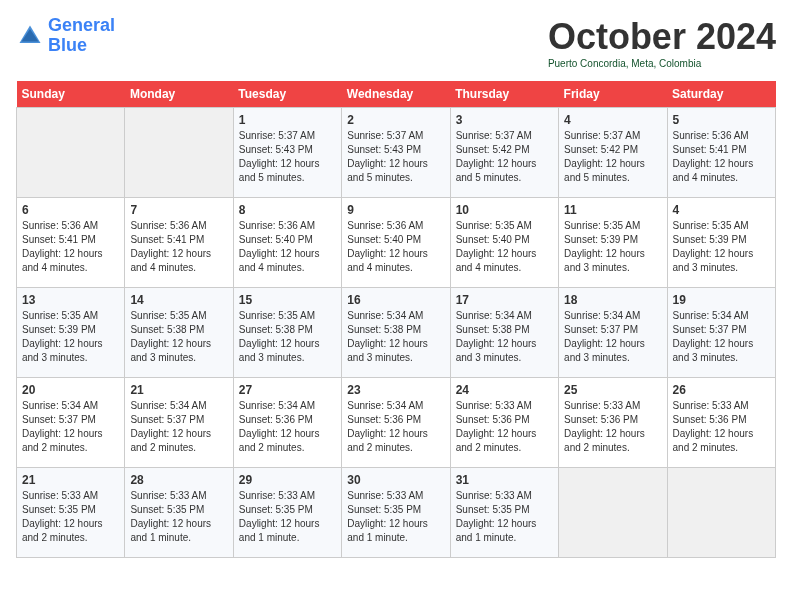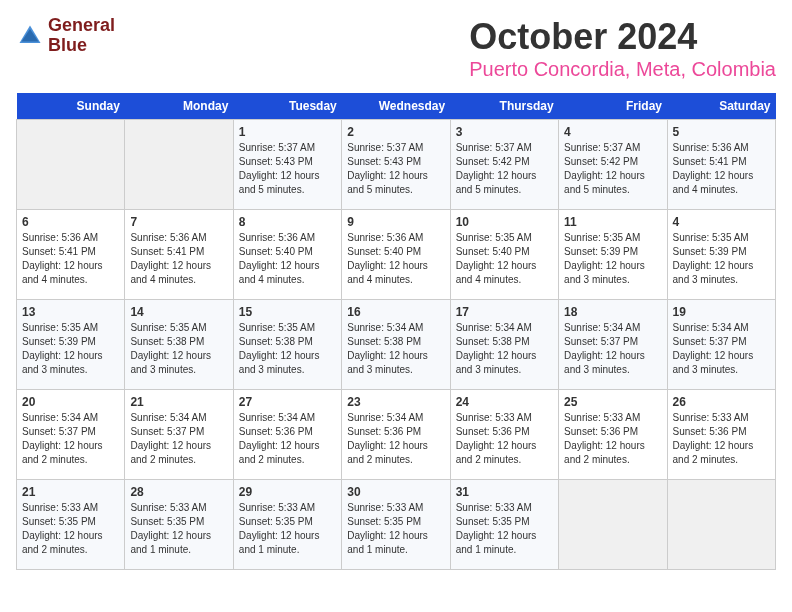--- a/index.html
+++ b/index.html
@@ -21,47 +21,47 @@
       align-items: center;
       gap: 4px;
     }
     .logo-text {
       font-size: 18px;
       font-weight: bold;
       color: #333;
       line-height: 1.1;
     }
     .logo-text span {
-      color: #7f1d1d;
+      color: #3b82f6;
     }
     .logo-icon {
       width: 28px;
       height: 28px;
     }
     .title-block {
       text-align: left;
     }
     .month-title {
       font-size: 36px;
       font-weight: bold;
       color: #333;
     }
     .subtitle {
-      font-size: 20px;
-      color: #ec4899;
+      font-size: 10px;
+      color: #14532d;
     }
     table {
       width: 100%;
       border-collapse: collapse;
       font-size: 11px;
     }
     thead tr th {
-      background: #1d4ed8;
+      background: #ef4444;
       color: #fff;
-      text-align: right;
+      text-align: left;
       padding: 6px 5px;
       font-size: 12px;
       font-weight: bold;
     }
     tbody tr td {
       border: 1px solid #ccc;
       vertical-align: top;
       padding: 5px 5px;
       width: 14.28%;
       min-height: 80px;

